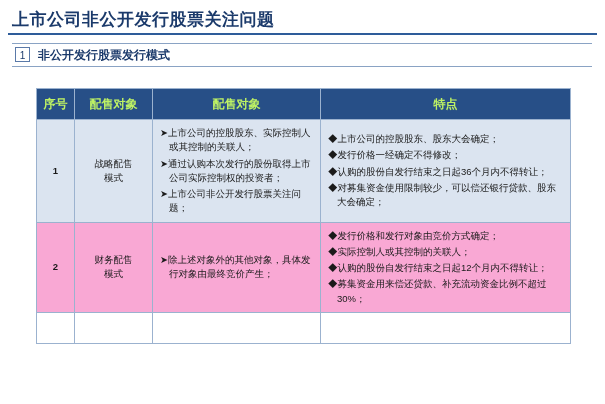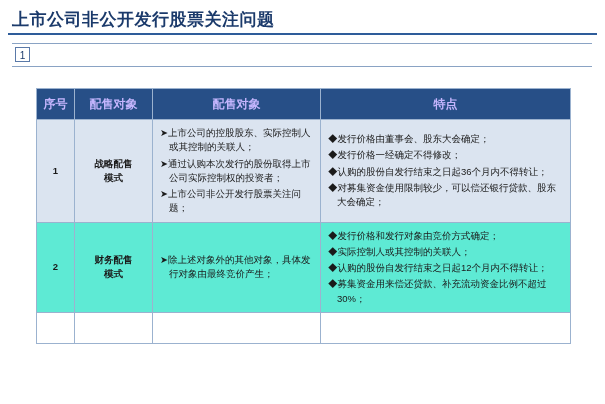--- a/index.html
+++ b/index.html
@@ -86,21 +86,21 @@
     top: 88px;
     width: 534px;
   }
   table.main {
     border-collapse: collapse;
     width: 534px;
     table-layout: fixed;
   }
   table.main th {
     background: #274f87;
-    color: #c4b5fd;
+    color: #bef264;
     font-size: 12px;
     font-weight: bold;
     text-align: center;
     height: 26px;
     border: 1px solid #9bb2cf;
     padding: 2px 3px;
   }
   table.main td {
     border: 1px solid #9bb2cf;
     font-size: 9.5px;
@@ -110,27 +110,27 @@
     line-height: 1.5;
   }
   td.idx {
     text-align: center;
     font-weight: bold;
     font-size: 10px;
     color: #111;
   }
   td.mode {
     text-align: center;
-    font-weight: bold;
+    font-weight: normal;
     font-size: 10.5px;
     color: #111;
     line-height: 1.45;
   }
   tr.row-a td { background: #dbe4f0; }
-  tr.row-b td { background: #5eead4; }
+  tr.row-b td { background: #f9a8d4; }
   tr.row-tail td { background: #ffffff; border-top: none; }
   .bullets p {
     margin: 0 0 2px 0;
     text-indent: -9px;
     padding-left: 9px;
   }
   .bullets p:last-child { margin-bottom: 0; }
   .col-idx { width: 38px; }
   .col-mode { width: 78px; }
   .col-target { width: 168px; }
@@ -141,20 +141,21 @@
 
 <div class="slide">
 
   <div class="title-wrap">
     <div class="title-text">上市公司非公开发行股票关注问题</div>
     <div class="title-rule"></div>
   </div>
 
   <div class="section-bar">
     <div class="section-num">1</div>
+    <div class="section-label">非公开发行股票发行模式</div>
   </div>
 
   <div class="table-wrap">
     <table class="main">
       <colgroup>
         <col class="col-idx">
         <col class="col-mode">
         <col class="col-target">
         <col class="col-feature">
       </colgroup>
@@ -172,21 +173,21 @@
           <td class="mode"><span>战略配售<br>模式</span></td>
           <td>
             <div class="bullets">
               <p>➤上市公司的控股股东、实际控制人或其控制的关联人；</p>
               <p>➤通过认购本次发行的股份取得上市公司实际控制权的投资者；</p>
               <p>➤上市公司非公开发行股票关注问题；</p>
             </div>
           </td>
           <td>
             <div class="bullets">
-              <p>◆发行价格由董事会、股东大会确定；</p>
+              <p>◆上市公司的控股股东、股东大会确定；</p>
               <p>◆发行价格一经确定不得修改；</p>
               <p>◆认购的股份自发行结束之日起36个月内不得转让；</p>
               <p>◆对募集资金使用限制较少，可以偿还银行贷款、股东大会确定；</p>
             </div>
           </td>
         </tr>
         <tr class="row-b">
           <td class="idx">2</td>
           <td class="mode"><span>财务配售<br>模式</span></td>
           <td>

